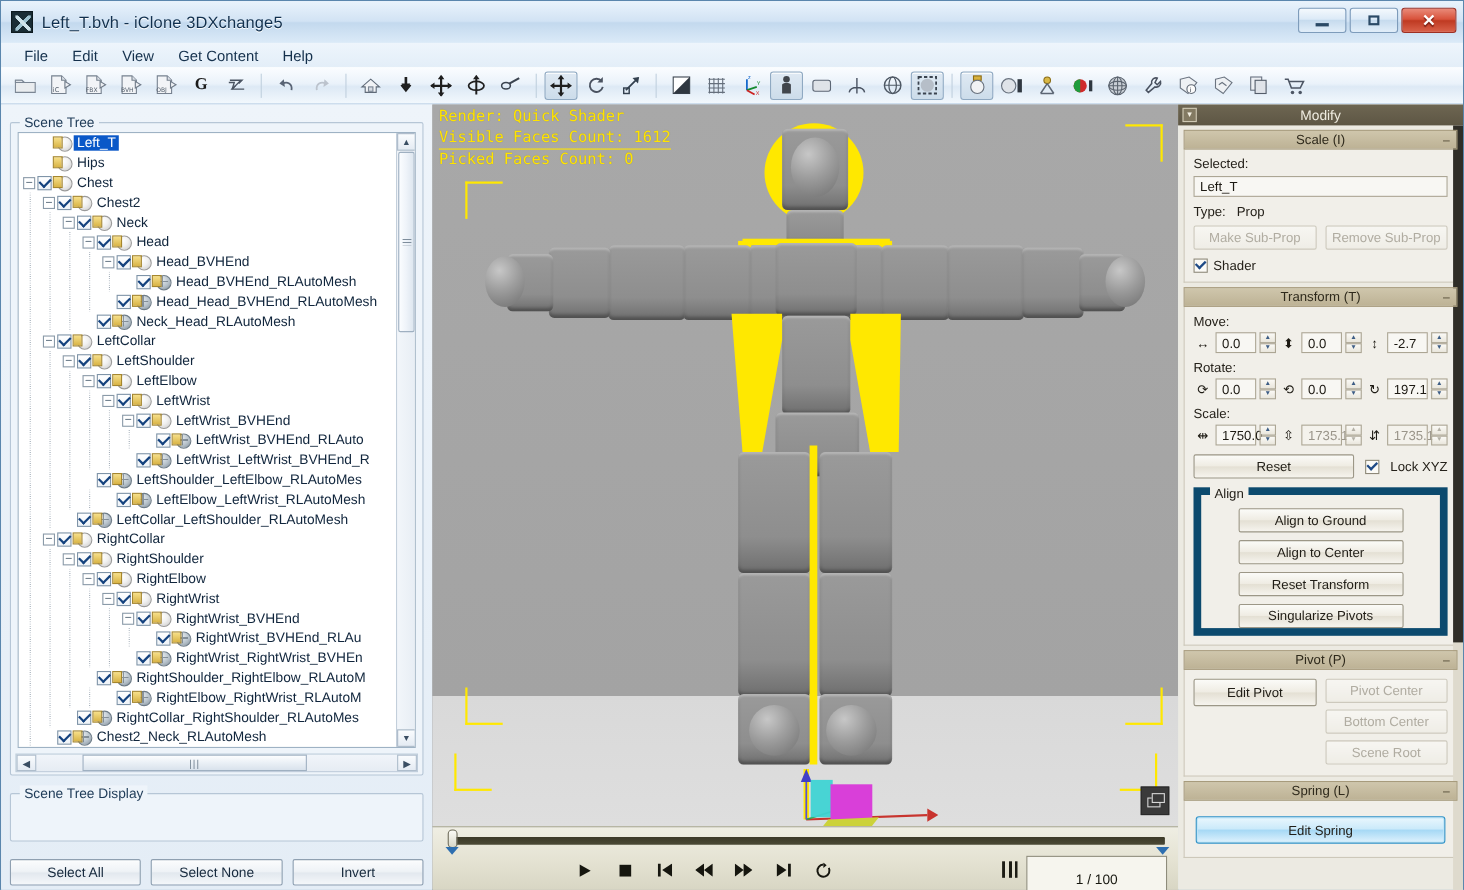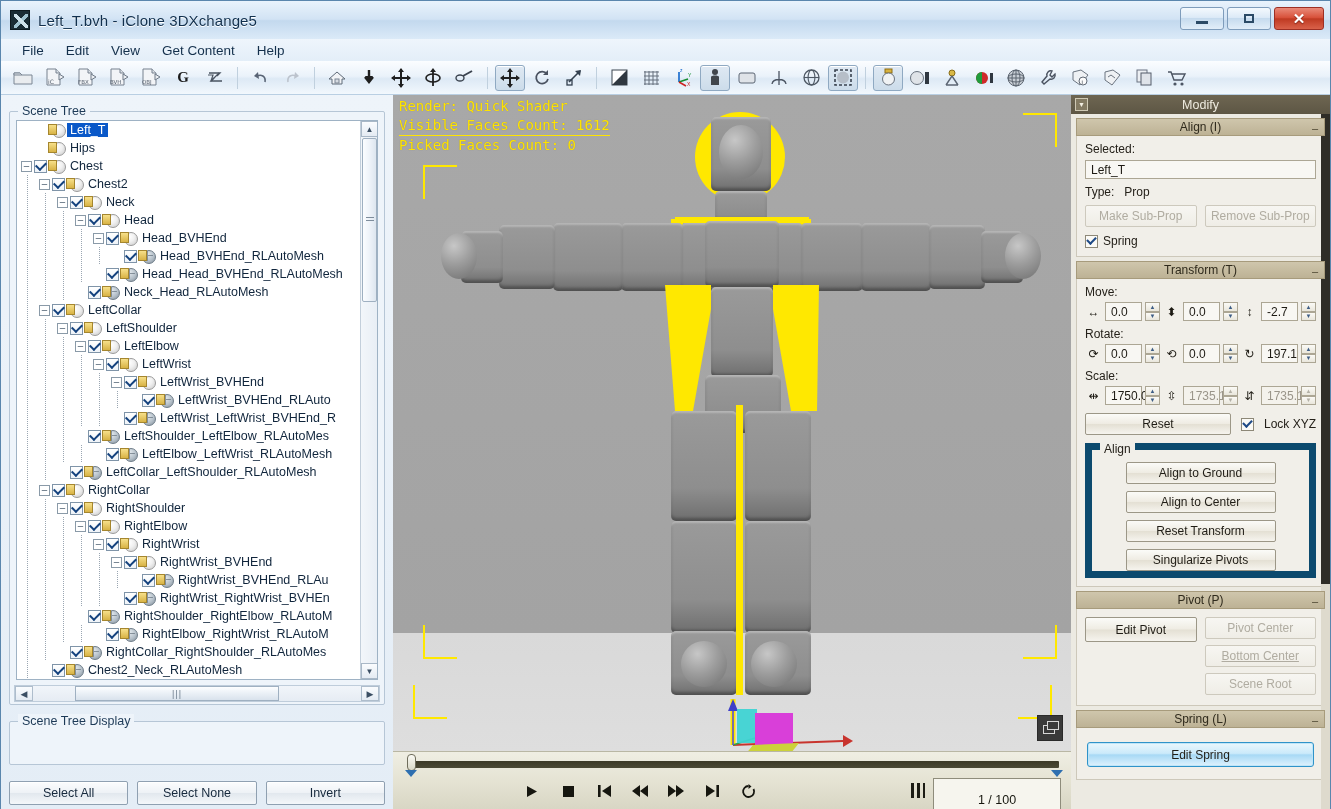--- a/index.html
+++ b/index.html
@@ -1136,37 +1136,37 @@
       <div id="modifyhdr">
         <div class="pin">▼</div>
         <span>Modify</span>
       </div>
 
       <div id="rscroll">
         <div id="rthumb"></div>
       </div>
 
       <div class="sechdr">
-        <span>Align (I)</span>
+        <span>Scale (I)</span>
         <span class="mini">–</span>
       </div>
       <div class="secbody">
         <div class="lab">Selected:</div>
         <div class="tfield" style="margin-top:4px;">Left_T</div>
         <div class="rowflex" style="margin-top:6px;gap:10px;">
           <span class="lab">Type:</span>
           <span class="lab">Prop</span>
         </div>
         <div class="rowflex" style="margin-top:6px;gap:8px;">
           <div class="rbtn dis" style="flex:1;width:auto;margin:0;">Make Sub-Prop</div>
           <div class="rbtn dis" style="flex:1;width:auto;margin:0;">Remove Sub-Prop</div>
         </div>
         <div class="rowflex" style="margin-top:7px;gap:5px;">
           <span class="chk checked"></span>
-          <span class="lab">Spring</span>
+          <span class="lab">Shader</span>
         </div>
       </div>
 
       <div class="sechdr">
         <span>Transform (T)</span>
         <span class="mini">–</span>
       </div>
       <div class="secbody">
         <div class="lab">Move:</div>
         <div class="numrow">
@@ -1253,21 +1253,21 @@
         <span>Pivot (P)</span>
         <span class="mini">–</span>
       </div>
       <div class="secbody" style="padding:8px 8px 10px 8px;">
         <div class="rowflex" style="gap:8px;align-items:flex-start;">
           <div style="flex:1;display:flex;align-items:center;">
             <div class="rbtn" style="width:100%;margin:0;height:25px;">Edit Pivot</div>
           </div>
           <div style="flex:1;">
             <div class="rbtn dis" style="width:100%;margin:0 0 6px 0;">Pivot Center</div>
-            <div class="rbtn dis" style="width:100%;margin:0 0 6px 0;text-decoration:underline;">Bottom Center</div>
+            <div class="rbtn dis" style="width:100%;margin:0 0 6px 0;">Bottom Center</div>
             <div class="rbtn dis" style="width:100%;margin:0;">Scene Root</div>
           </div>
         </div>
       </div>
 
       <div class="sechdr">
         <span>Spring (L)</span>
         <span class="mini">–</span>
       </div>
       <div class="secbody" style="padding:14px 10px 12px 10px;">

